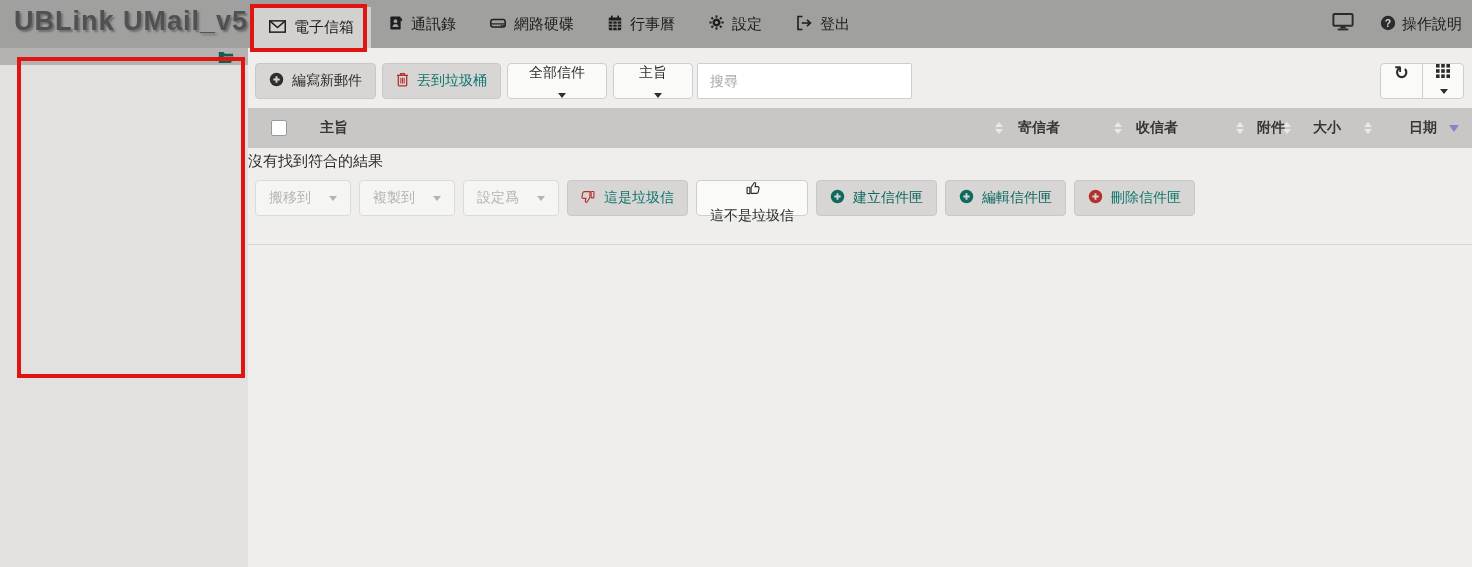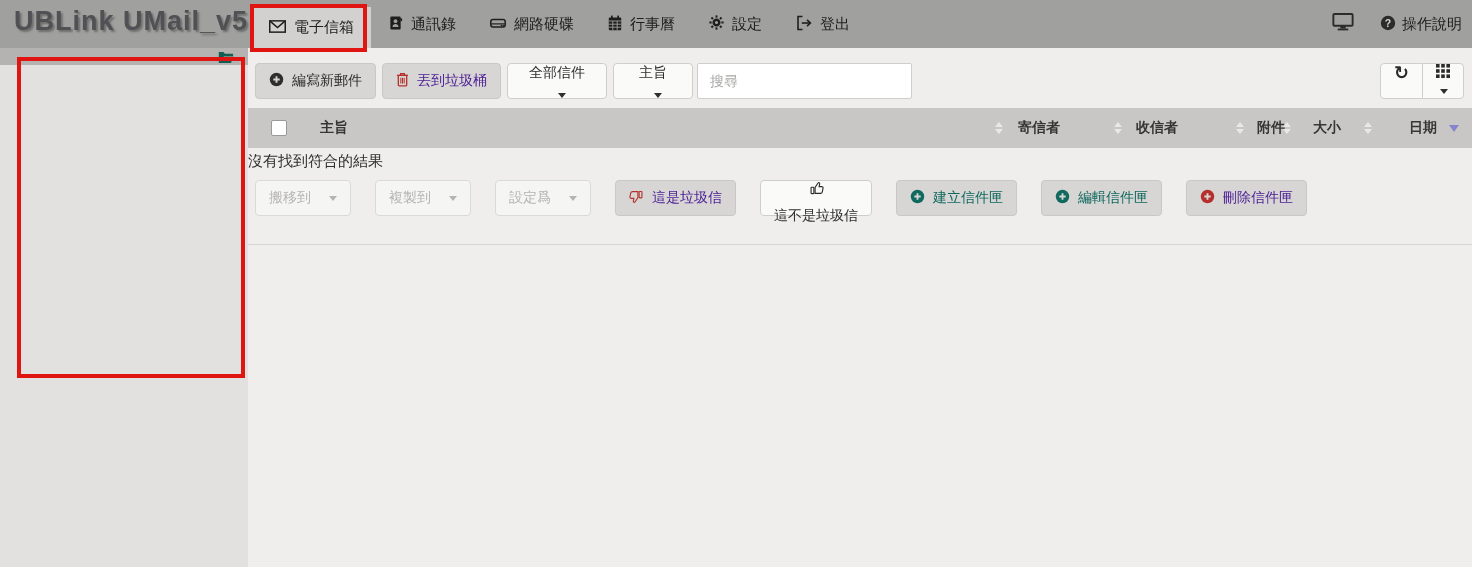--- a/index.html
+++ b/index.html
@@ -32,21 +32,21 @@
   
   .content { position:absolute; left:248px; top:48px; width:1224px; height:519px; background:#efeeec; }
 
   .toolbar { display:flex; align-items:flex-start; padding:15px 8px 0 7px; height:51px; }
   .btn { display:inline-flex; align-items:center; gap:8px; height:36px; padding:0 13px;
     border-radius:4px; font-size:14px; border:1px solid transparent; cursor:pointer;
     background:transparent; white-space:nowrap; font-family:inherit; }
   .btn-gray  { background:#d7d6d4; border-color:#c9c8c6; color:#2e2e2e; }
   .btn-white { background:#fafaf9; border-color:#cfcecc; color:#2e2e2e;flex-direction:column; }
   .btn-disabled { background:#f5f5f4; border-color:#dbdad8; color:#b5b4b2; }
-  .txt-red  { color:#4c1d95; }
+  .txt-red  { color:#0f766e; }
   .txt-teal { color:#10695f; }
   .ml6 { margin-left:6px; }
   .select-btn { justify-content:space-between; }
   .caret { width:0; height:0; border-left:4px solid transparent; border-right:4px solid transparent;
     border-top:5px solid currentColor; display:inline-block; margin-left:10px; }
   .search-input { margin-left:4px; width:215px; height:36px; border:1px solid #cfcecc; border-radius:2px;
     background:#fff; padding:0 12px; font-size:14px; color:#333; font-family:inherit; outline:none; }
   .search-input::placeholder { color:#a9a8a6; }
   .spacer { flex:1; }
   .btn-group { display:flex; }
@@ -65,21 +65,21 @@
     justify-content:center; gap:2px; }
   .sort i { display:block; width:0; height:0; border-left:4.5px solid transparent; border-right:4.5px solid transparent; }
   .sort .up   { border-bottom:5px solid #e9e8e6; }
   .sort .down { border-top:5px solid #e9e8e6; }
   .sort-active { position:absolute; top:17px; width:0; height:0; border-left:5.5px solid transparent;
     border-right:5.5px solid transparent; border-top:7px solid #8585ce; }
 
   .empty-row { height:26px; line-height:26px; text-align:left; font-size:15px; color:#2e2e2e; }
 
   
-  .actions { display:flex; gap:24px; padding:6px 8px 16px 7px; }
+  .actions { display:flex; gap:8px; padding:6px 8px 16px 7px; }
   .actions-sep { margin-top:0; border-bottom:1px solid #d6d5d3; height:0; }
   .actions + .actions-sep { margin-top:0; }
 </style>
 </head>
 <body>
 
 <div class="stage">
 
   <div class="navbar">
     <div class="logo">UBLink UMail_v5</div>

